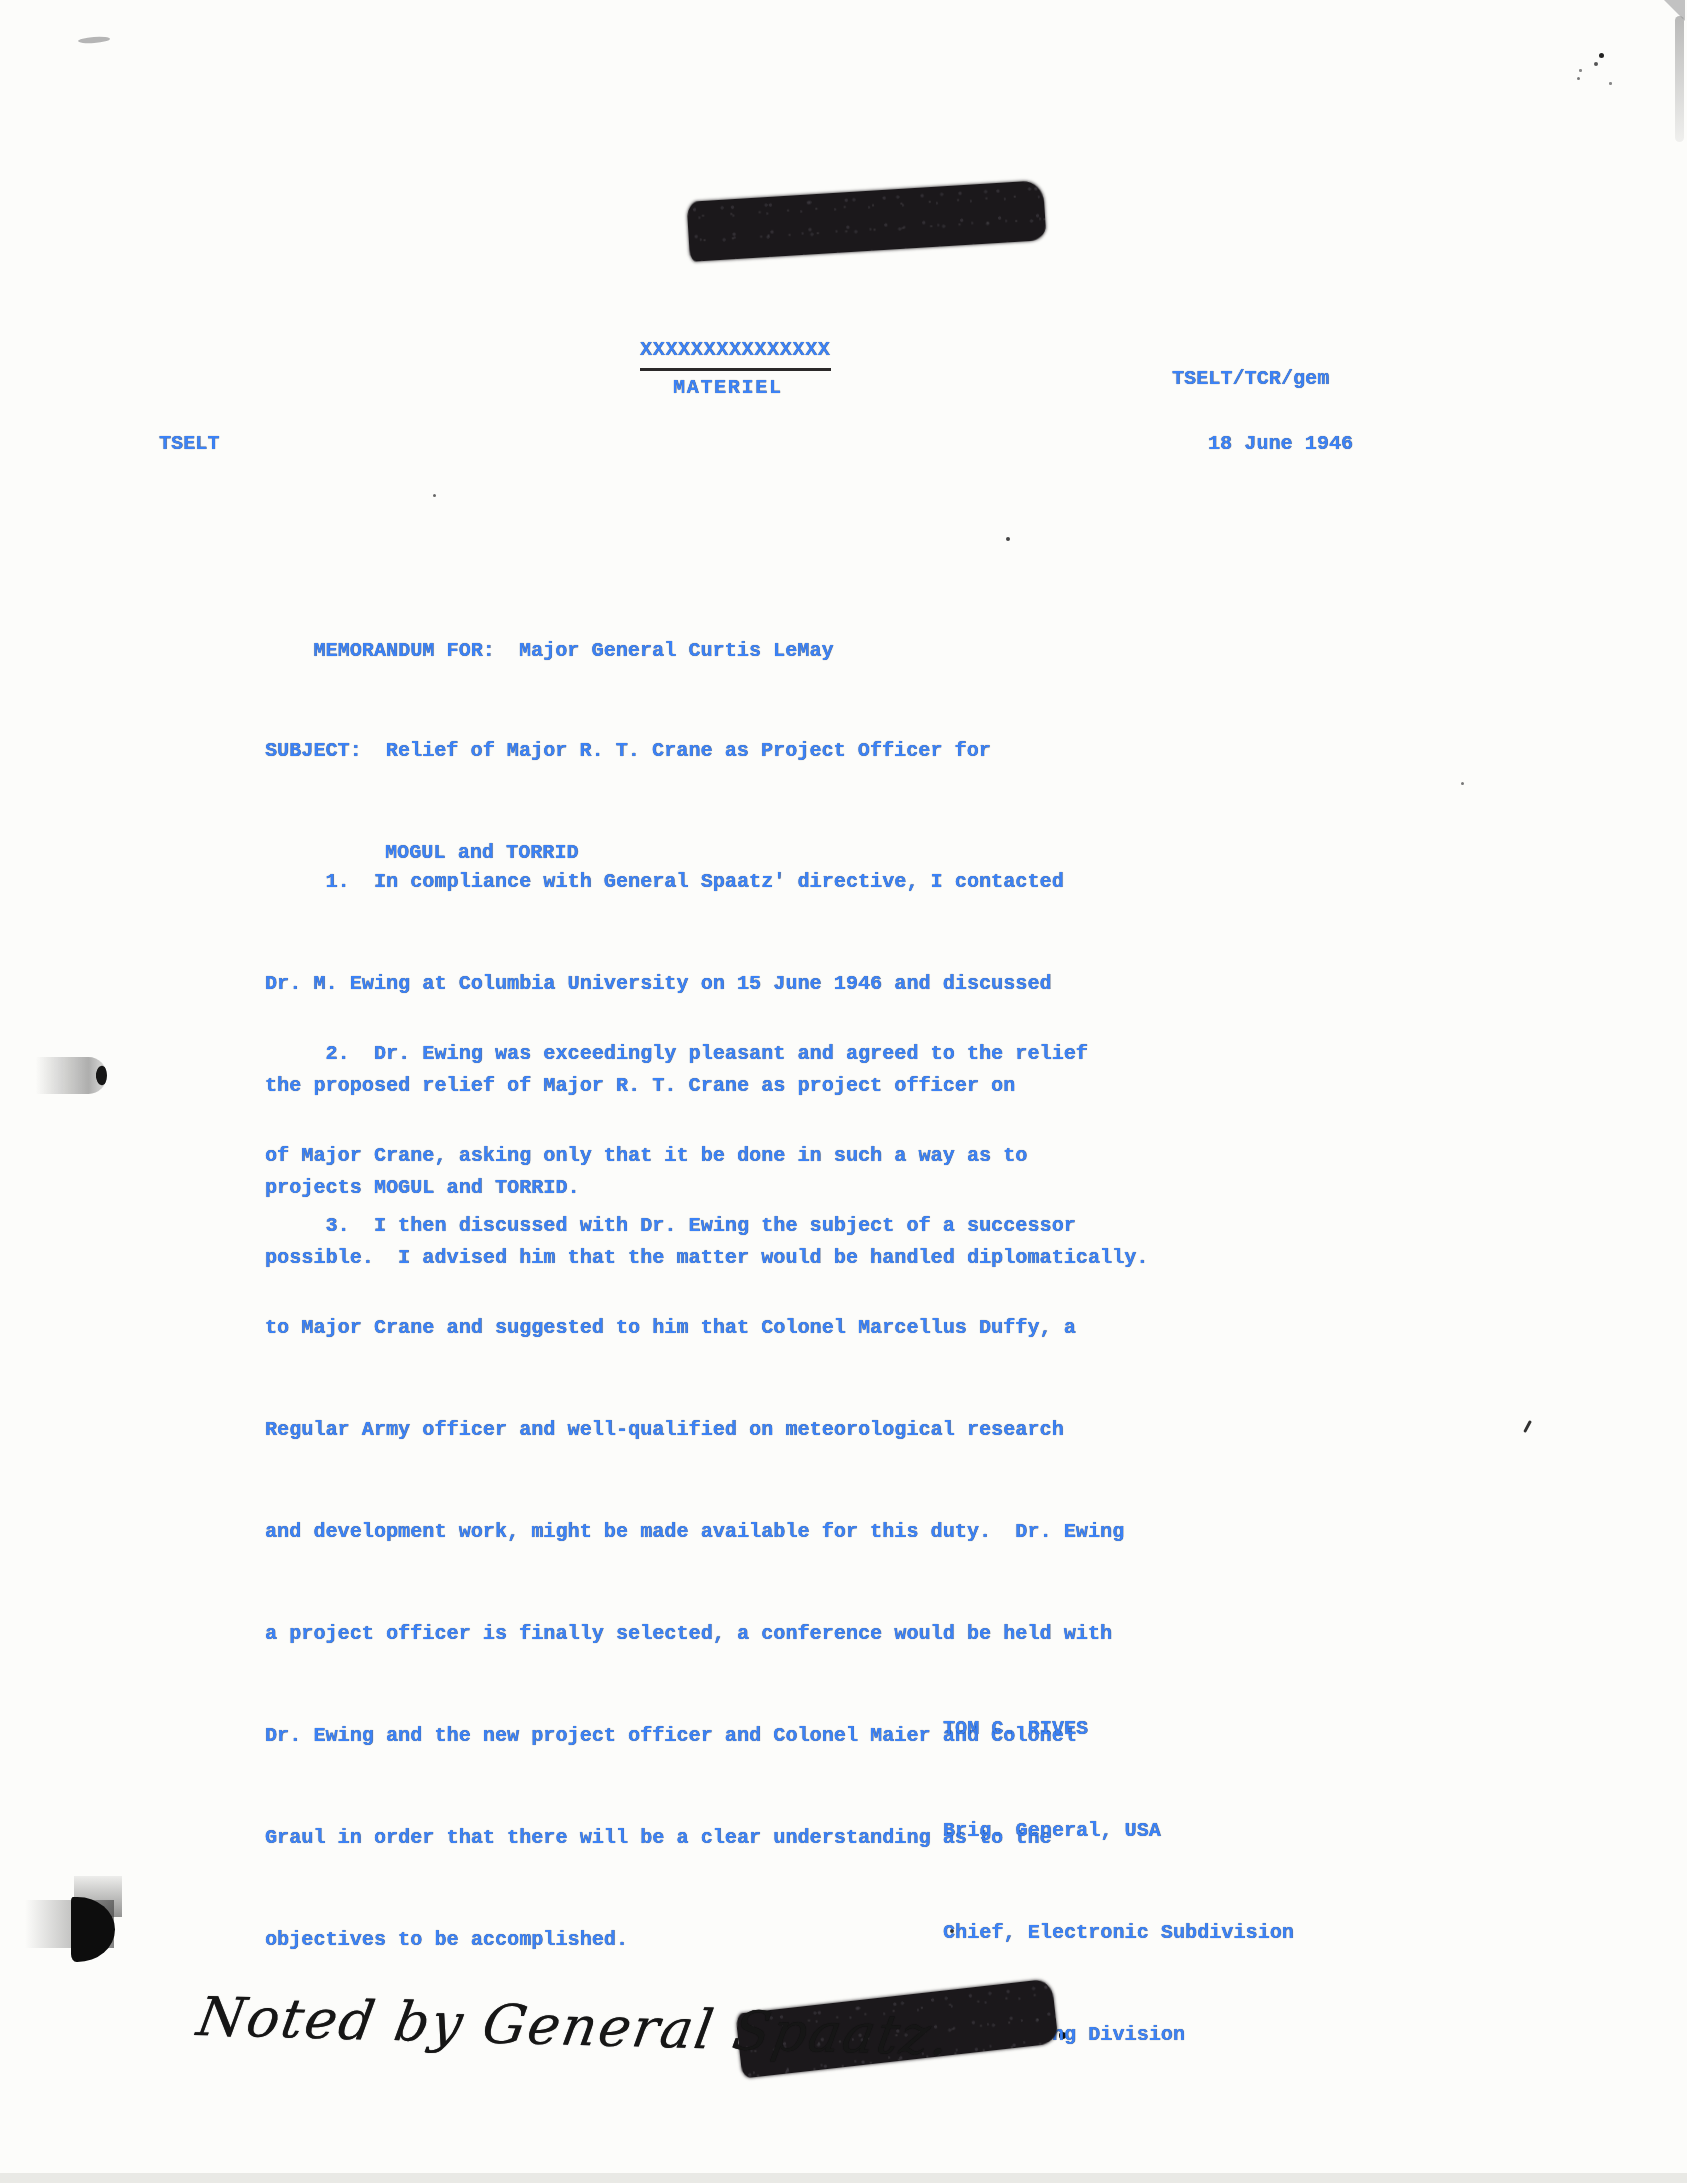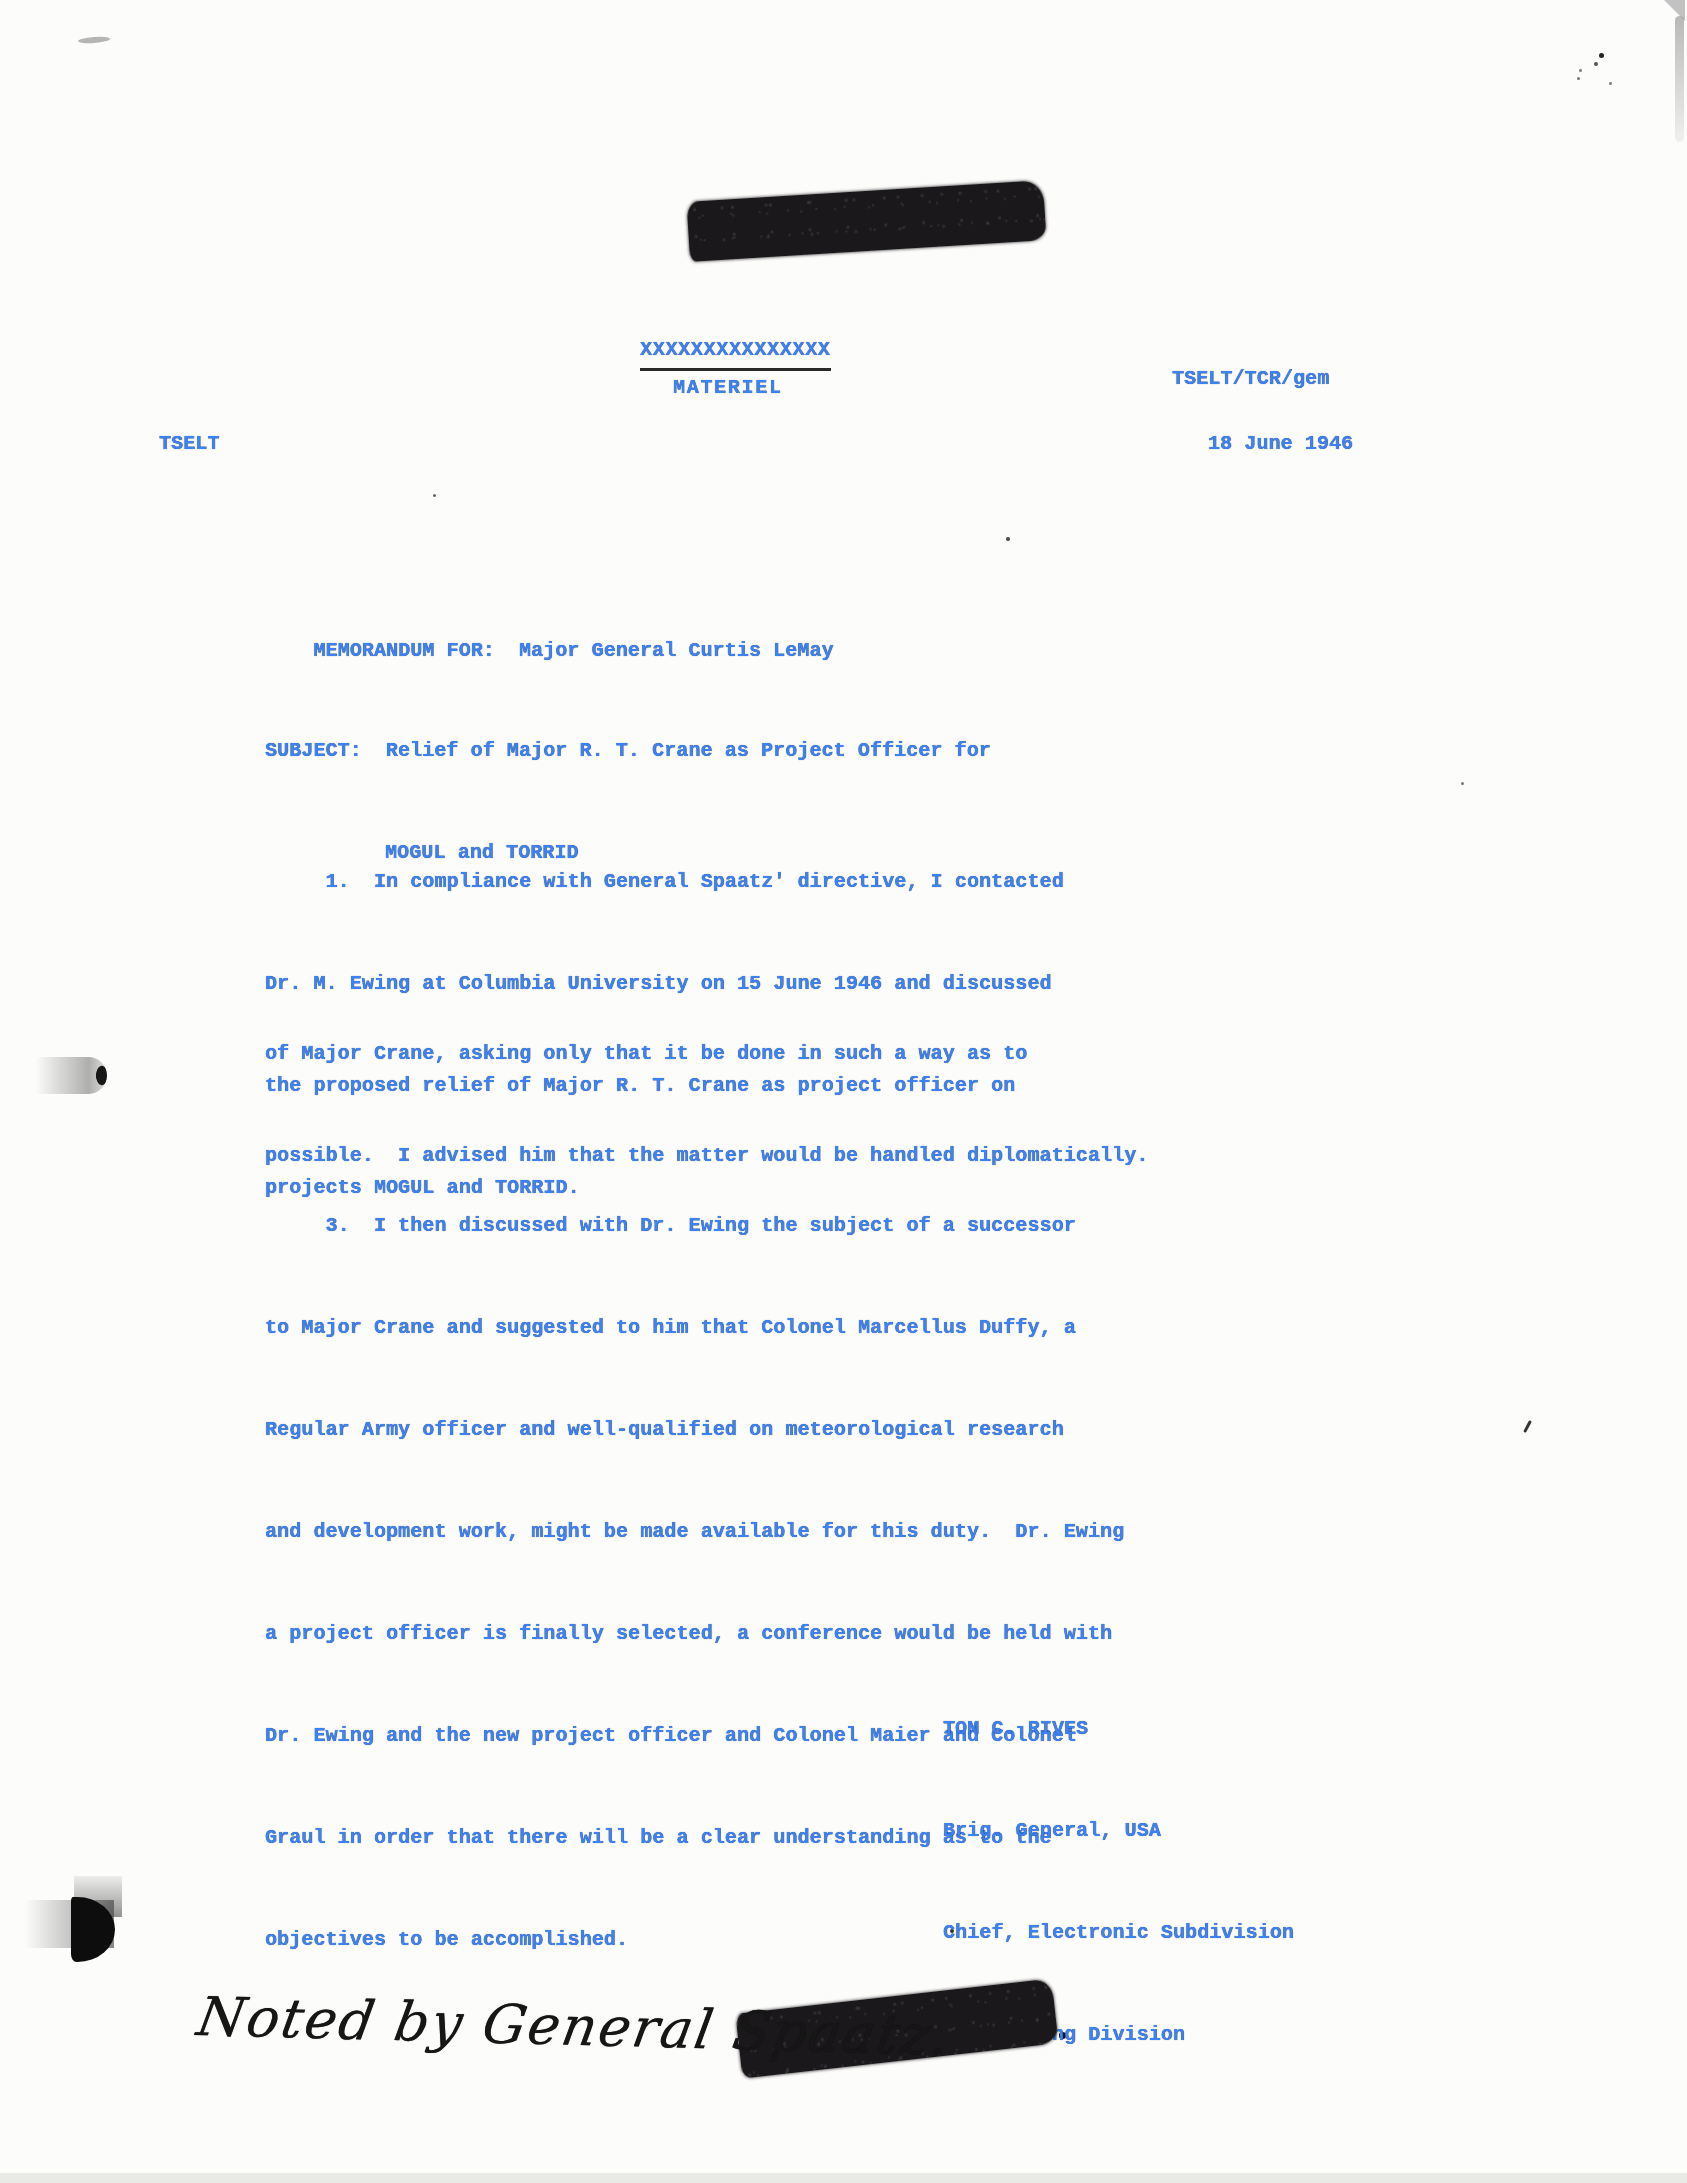--- a/index.html
+++ b/index.html
@@ -117,20 +117,21 @@
   </div>
 
   <div class="typed" style="left:265px;top:797px;">
     <div>     1.  In compliance with General Spaatz' directive, I contacted</div>
     <div>Dr. M. Ewing at Columbia University on 15 June 1946 and discussed</div>
     <div>the proposed relief of Major R. T. Crane as project officer on</div>
     <div>projects MOGUL and TORRID.</div>
   </div>
 
   <div class="typed" style="left:265px;top:969px;">
+    <div>     2.  Dr. Ewing was exceedingly pleasant and agreed to the relief</div>
     <div>of Major Crane, asking only that it be done in such a way as to</div>
     <div>possible.  I advised him that the matter would be handled diplomatically.</div>
   </div>
 
   <div class="typed" style="left:265px;top:1141px;">
     <div>     3.  I then discussed with Dr. Ewing the subject of a successor</div>
     <div>to Major Crane and suggested to him that Colonel Marcellus Duffy, a</div>
     <div>Regular Army officer and well-qualified on meteorological research</div>
     <div>and development work, might be made available for this duty.  Dr. Ewing</div>
     <div>a project officer is finally selected, a conference would be held with</div>

